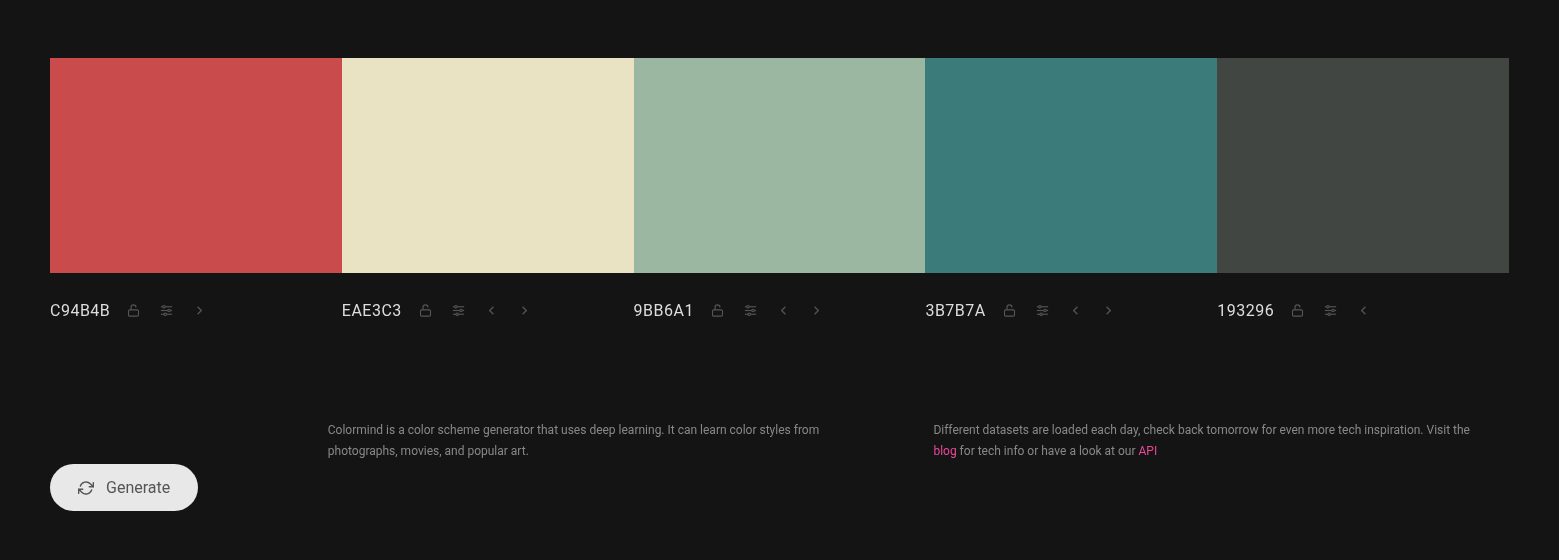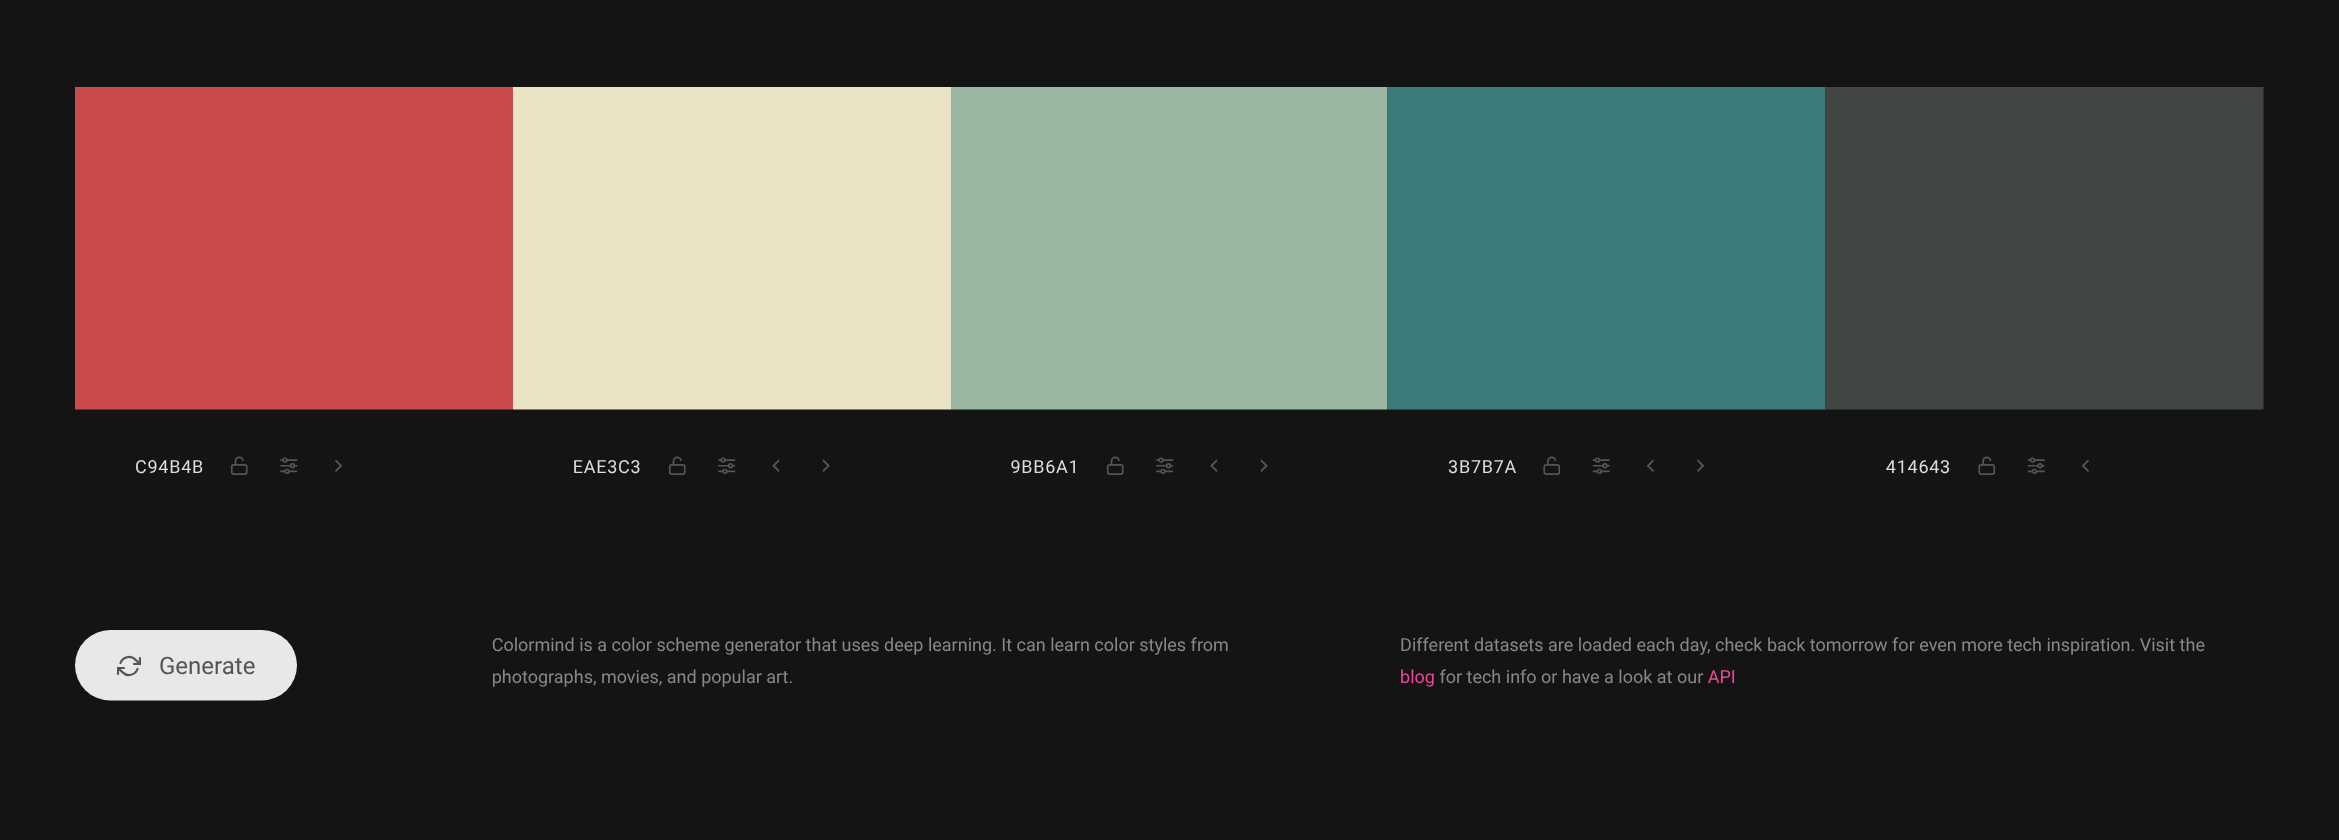--- a/index.html
+++ b/index.html
@@ -24,24 +24,23 @@
       margin-top: 28px;
     }
     .swatch-label {
       flex: 1;
       display: flex;
       align-items: center;
       gap: 14px;
     }
     .hex-code {
       color: #ddd;
-      font-size: 12px;
+      font-size: 16px;
       font-weight: 400;
       letter-spacing: 0.5px;
-      margin-left: 40px;
     }
     .icon-btn {
       background: none;
       border: none;
       color: #555;
       cursor: pointer;
       padding: 2px;
       display: inline-flex;
       align-items: center;
       justify-content: center;
@@ -62,20 +61,21 @@
       color: #555;
       border: none;
       border-radius: 26px;
       padding: 14px 28px;
       font-size: 16px;
       display: inline-flex;
       align-items: center;
       gap: 12px;
       cursor: pointer;
       font-family: inherit;
+      margin-top: 44px;
     }
     .generate-btn svg { display: block; }
     .desc-text {
       color: #888;
       font-size: 12px;
       line-height: 1.75;
     }
     .link {
       color: #ec4899;
       cursor: pointer;
@@ -201,21 +201,21 @@
           <polyline points="15 18 9 12 15 6"></polyline>
         </svg>
       </button>
       <button class="icon-btn">
         <svg width="15" height="15" viewBox="0 0 24 24" fill="none" stroke="currentColor" stroke-width="2">
           <polyline points="9 18 15 12 9 6"></polyline>
         </svg>
       </button>
     </div>
     <div class="swatch-label">
-      <span class="hex-code">414643</span>
+      <span class="hex-code">193296</span>
       <button class="icon-btn">
         <svg width="15" height="15" viewBox="0 0 24 24" fill="none" stroke="currentColor" stroke-width="1.8">
           <rect x="4" y="11" width="16" height="10" rx="2"></rect>
           <path d="M8 11V7a4 4 0 0 1 8 0"></path>
         </svg>
       </button>
       <button class="icon-btn">
         <svg width="15" height="15" viewBox="0 0 24 24" fill="none" stroke="currentColor" stroke-width="1.8">
           <line x1="3" y1="6" x2="21" y2="6"></line>
           <line x1="3" y1="12" x2="21" y2="12"></line>

